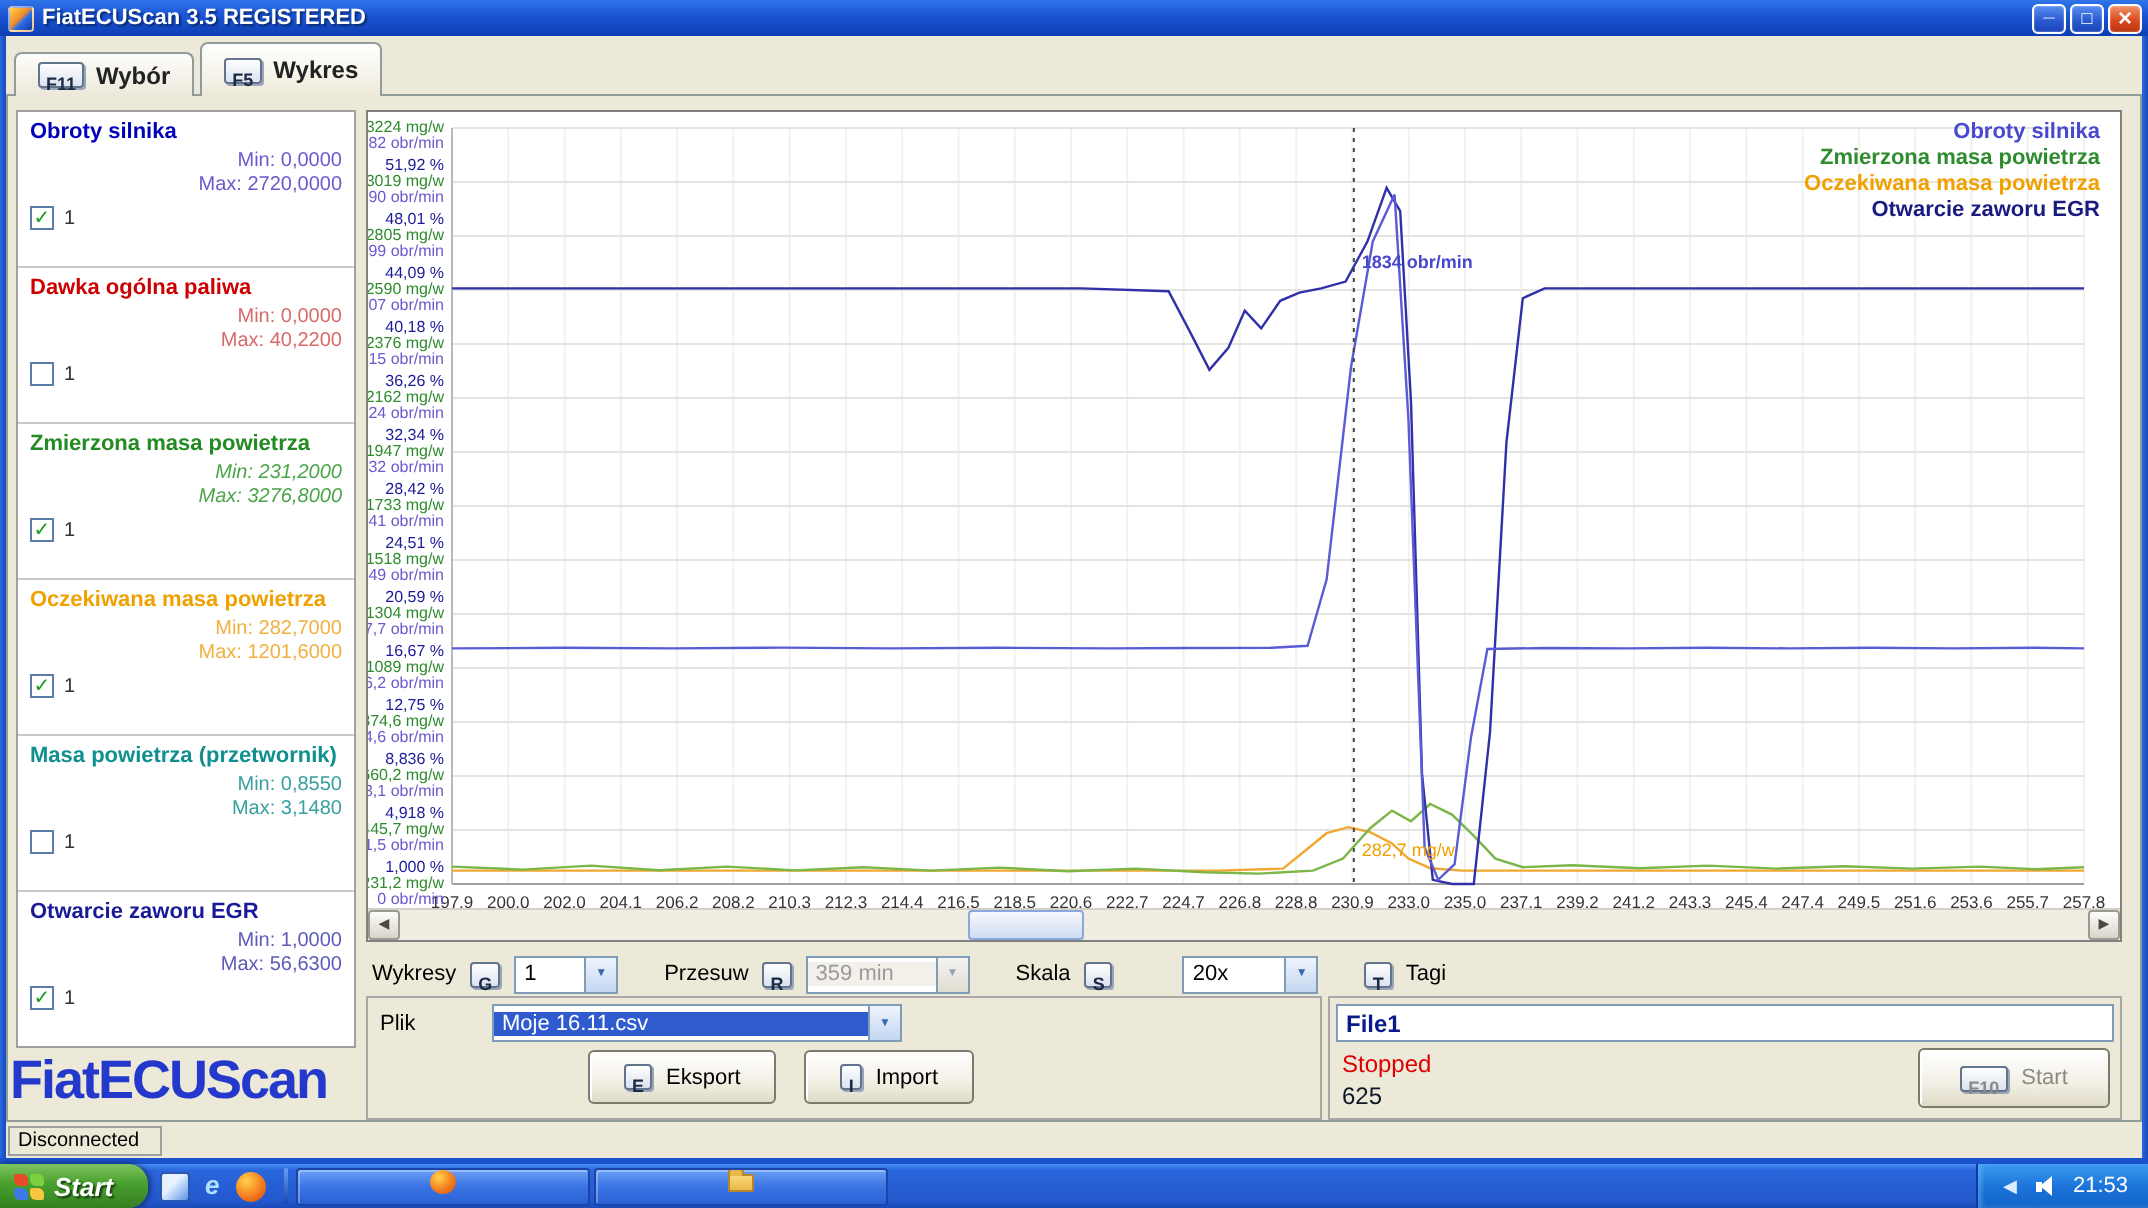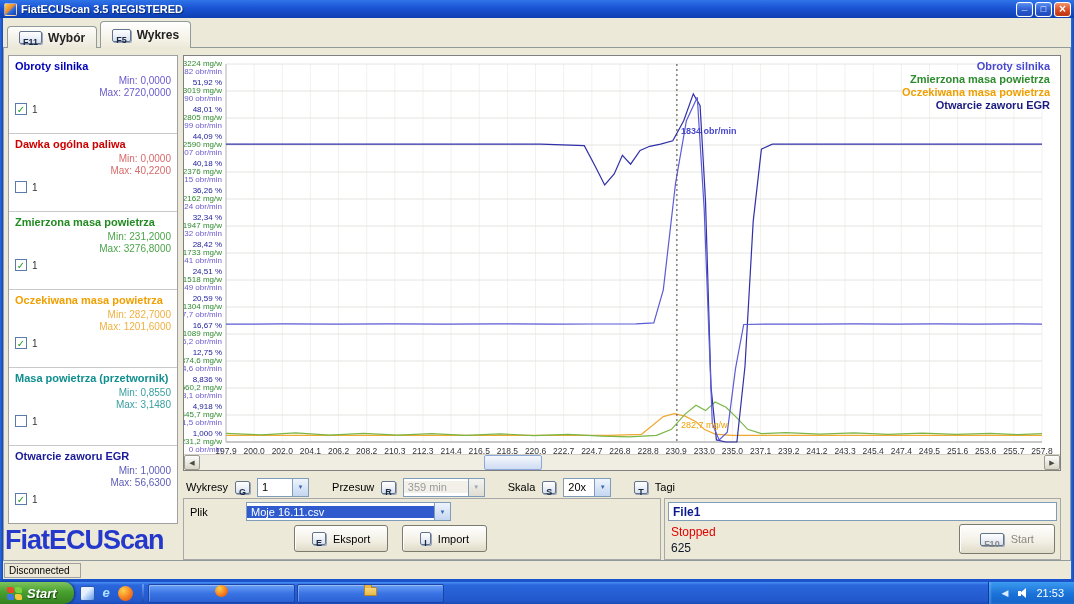--- a/index.html
+++ b/index.html
@@ -76,21 +76,21 @@
   .sp{margin-left:16px;}
   .combo{display:inline-flex;align-items:center;height:19px;border:1px solid #7f9db9;background:#fff;
     box-sizing:border-box;}
   .combo .cval{padding:0 4px;font-size:11px;flex:1;white-space:nowrap;overflow:hidden;}
   .combo .carrow{width:15px;height:17px;border-left:1px solid #7f9db9;color:#3a68b0;
     background:linear-gradient(#eef4fd,#c4d6f0);display:flex;align-items:center;justify-content:center;flex:none;}
   .combo .carrow::after{content:"▼";font-size:6px;}
   .combo.sel .cval{background:#2f5bce;color:#fff;}
   .combo.disabled .cval{color:#9a9a9a;background:#f2f0e8;}
   .combo.disabled .carrow{color:#9aa6b8;background:linear-gradient(#f4f4f0,#e0ddd2);}
-  .w-graphs{width:52px;} .w-shift{width:82px;} .w-scale{width:48px;} .w-file{width:205px;}
+  .w-graphs{width:52px;} .w-shift{width:82px;} .w-scale{width:68px;margin-left:28px;} .w-file{width:205px;}
 
   
   .group-left{position:absolute;left:183px;top:498px;width:478px;height:62px;border:1px solid #a8a8a8;
     background:#ece9d8;box-sizing:border-box;z-index:2;}
   .group-right{position:absolute;left:664px;top:498px;width:397px;height:62px;border:1px solid #a8a8a8;
     background:#ece9d8;box-sizing:border-box;z-index:2;}
   .plik-row{position:absolute;left:6px;top:3px;display:flex;align-items:center;font-size:11px;}
   .plik-row .plbl{width:56px;}
   .btn-row{position:absolute;left:110px;top:26px;display:flex;gap:14px;}
   .xp-btn{height:27px;border:1px solid #7a7a6e;border-radius:3px;
@@ -202,21 +202,21 @@
         <div>Min: 0,0000</div>
         <div>Max: 40,2200</div>
       </div>
       <div class="sb-check">
         <span class="cb"></span>
         <span class="lbl">1</span>
       </div>
     </div>
     <div class="sb-group">
       <div class="sb-title" style="color: rgb(34, 139, 34);">Zmierzona masa powietrza</div>
-      <div class="sb-minmax" style="color: rgb(74, 165, 74);">
+      <div class="sb-minmax" style="color: rgb(74, 165, 74); font-style: italic;">
         <div>Min: 231,2000</div>
         <div>Max: 3276,8000</div>
       </div>
       <div class="sb-check">
         <span class="cb checked"></span>
         <span class="lbl">1</span>
       </div>
     </div>
     <div class="sb-group">
       <div class="sb-title" style="color: rgb(240, 160, 0);">Oczekiwana masa powietrza</div>

